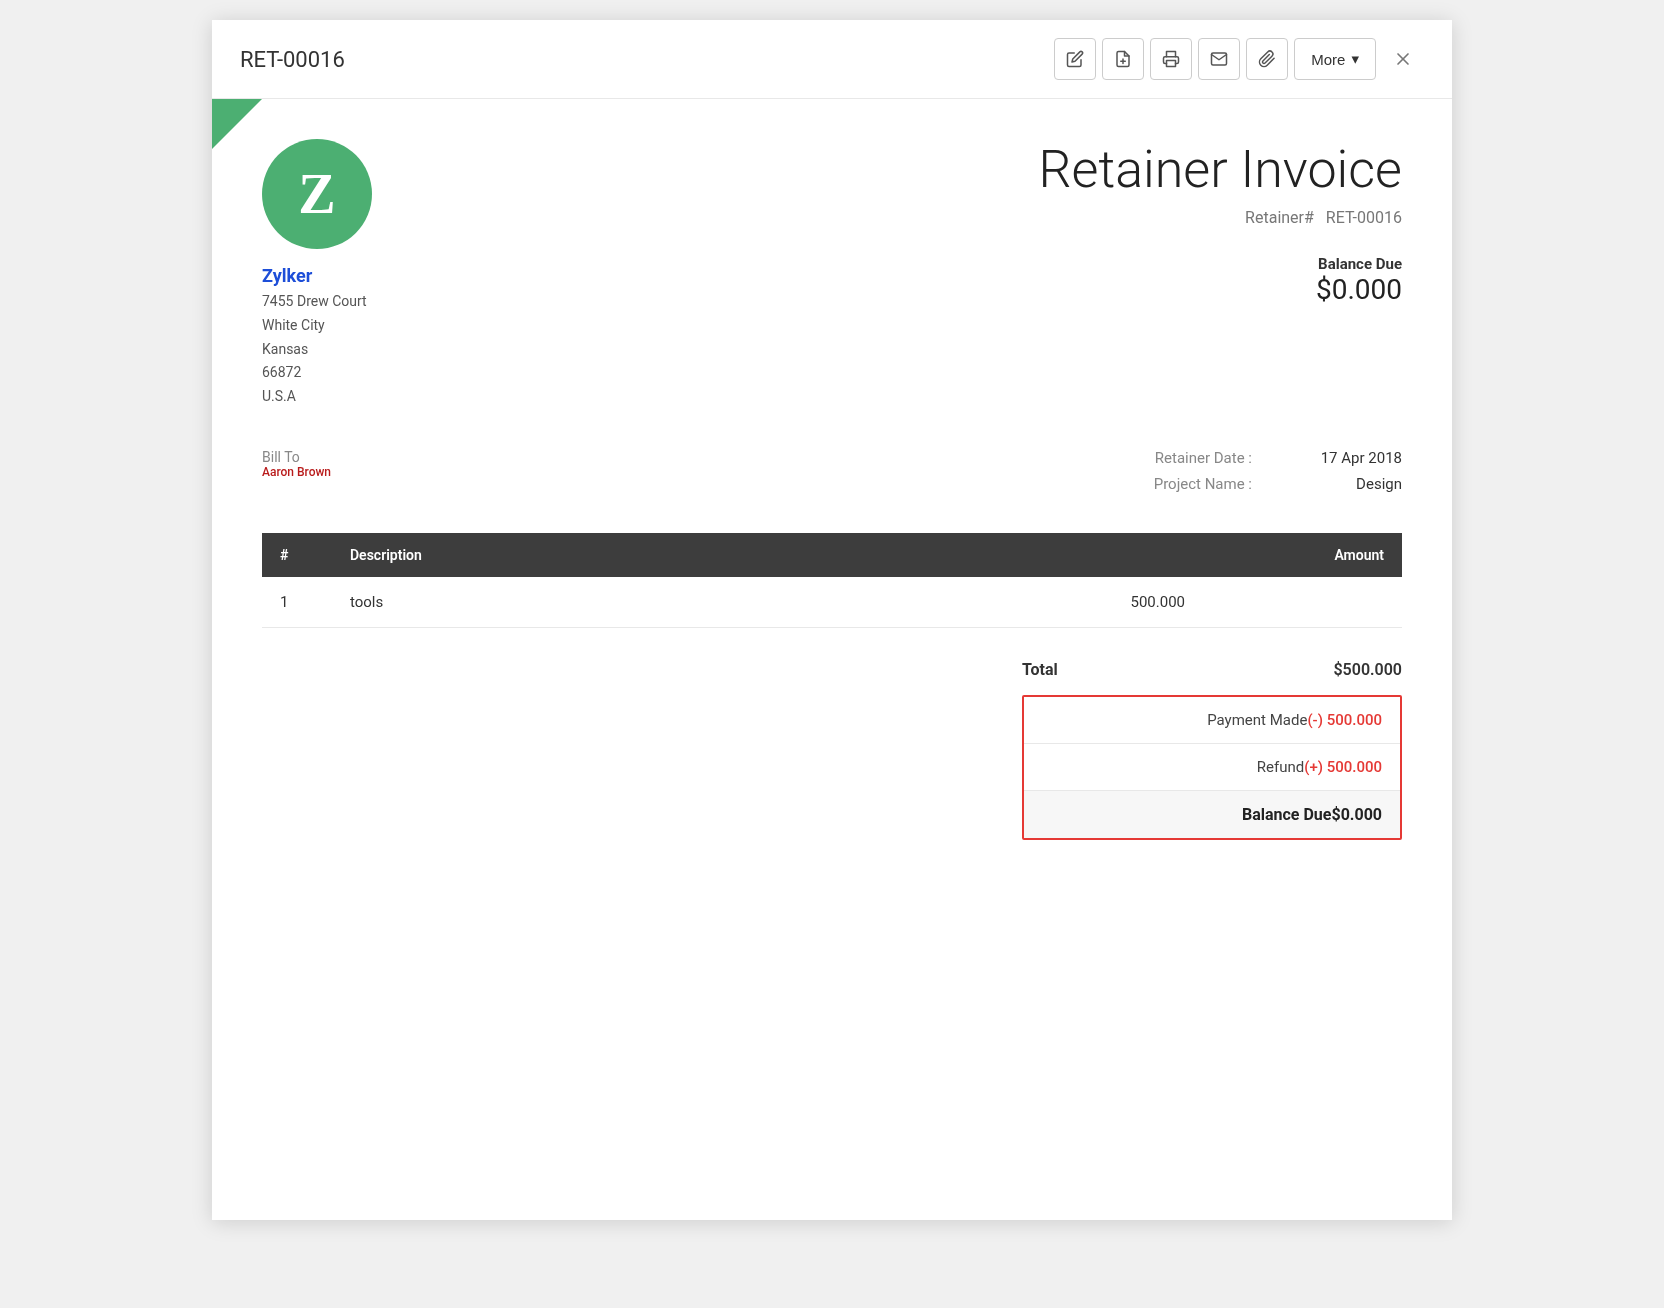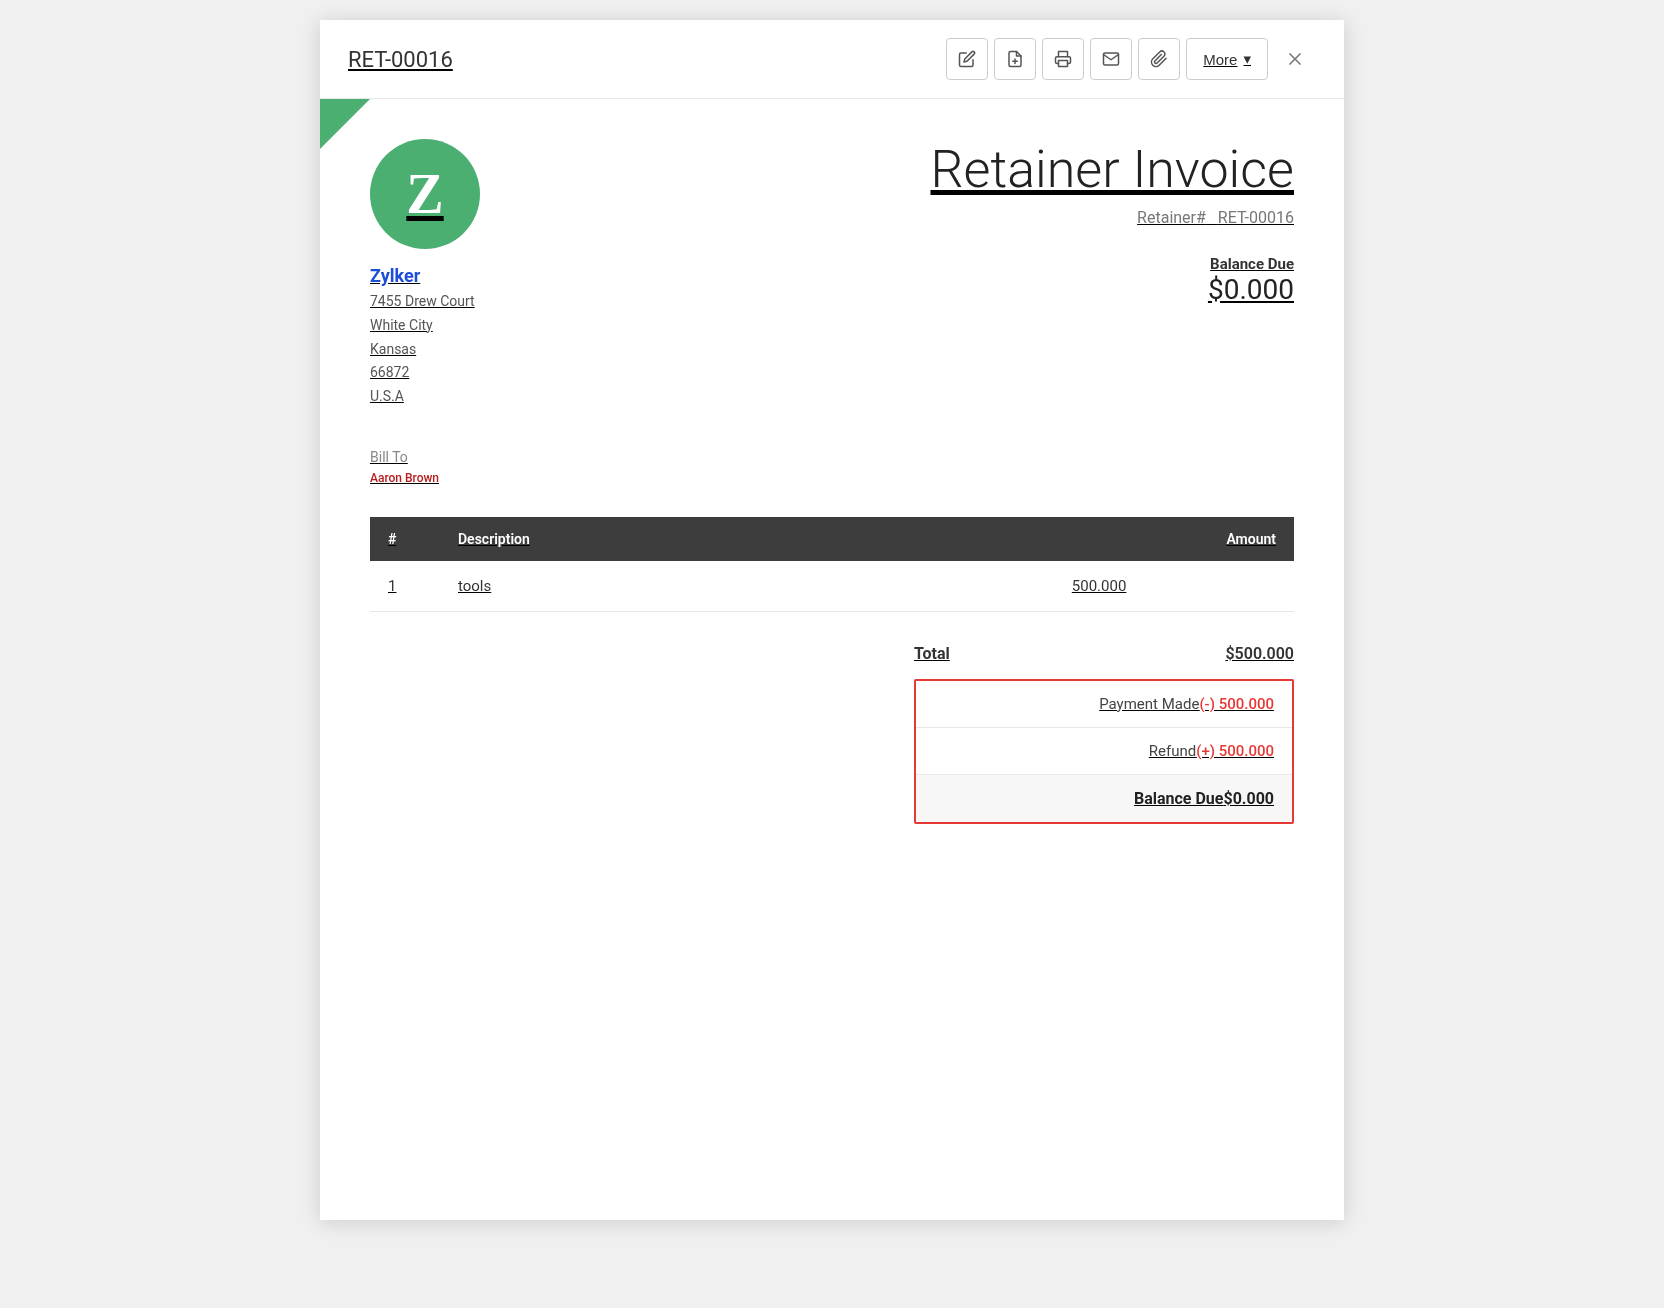--- a/index.html
+++ b/index.html
@@ -7,25 +7,24 @@
       font-family: -apple-system, BlinkMacSystemFont, 'Segoe UI', Roboto, sans-serif;
       background: #f0f0f0;
       display: flex;
       justify-content: center;
       align-items: flex-start;
       min-height: 100vh;
       padding: 20px;
     }
     .modal {
       background: #fff;
-      width: 1024px;
+      width: 1240px;
       min-height: 1200px;
       box-shadow: 0 2px 20px rgba(0,0,0,0.15);
       position: relative;
-      text-decoration: underline;
     }
     .modal-header {
       display: flex;
       align-items: center;
       justify-content: space-between;
       padding: 18px 28px;
       border-bottom: 1px solid #e8e8e8;
       background: #fff;
     }
     .modal-title {
@@ -155,21 +154,20 @@
     .invoice-meta {
       display: flex;
       justify-content: space-between;
       align-items: flex-start;
       margin-bottom: 32px;
     }
     .bill-to-section {}
     .bill-to-label {
       font-size: 14px;
       color: #888;
-      margin-bottom: 6px;
     }
     .bill-to-name {
       font-size: 12px;
       color: #b91c1c;
       font-weight: 500;
       cursor: pointer;
     }
     .meta-right {
       text-align: right;
     }
@@ -344,20 +342,30 @@
         </div>
         <div class="balance-due-label">Balance Due</div>
         <div class="balance-due-value">$0.000</div>
       </div>
     </div>
 
     <div class="invoice-meta">
       <div class="bill-to-section">
         <div class="bill-to-label">Bill To</div>
         <div class="bill-to-name">Aaron Brown</div>
+      </div>
+      <div class="meta-right">
+        <div class="meta-row">
+          <span class="meta-key">Retainer Date :</span>
+          <span class="meta-value">17 Apr 2018</span>
+        </div>
+        <div class="meta-row">
+          <span class="meta-key">Project Name :</span>
+          <span class="meta-value">Design</span>
+        </div>
       </div>
     </div>
 
     <table class="items-table">
       <thead>
         <tr>
           <th style="width:70px;">#</th>
           <th>Description</th>
           <th class="amount-col">Amount</th>
         </tr>

